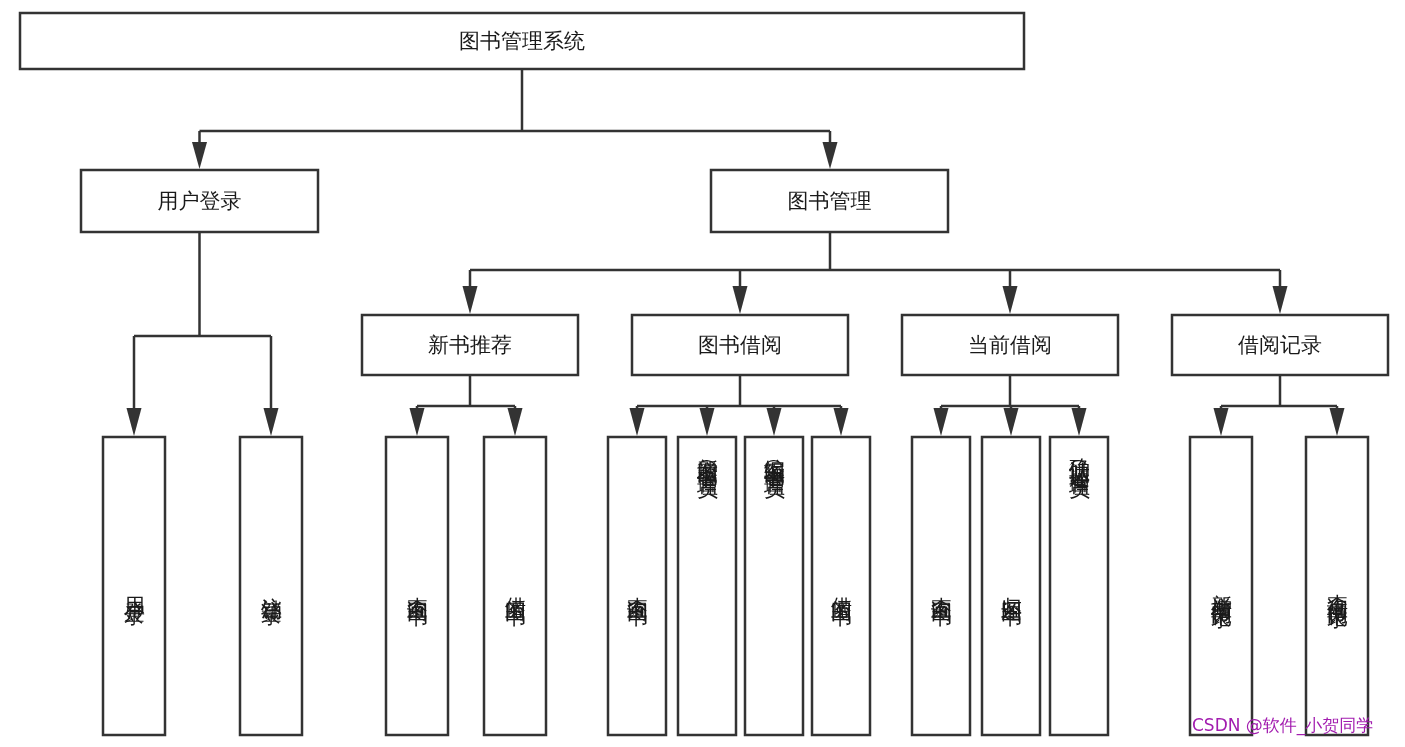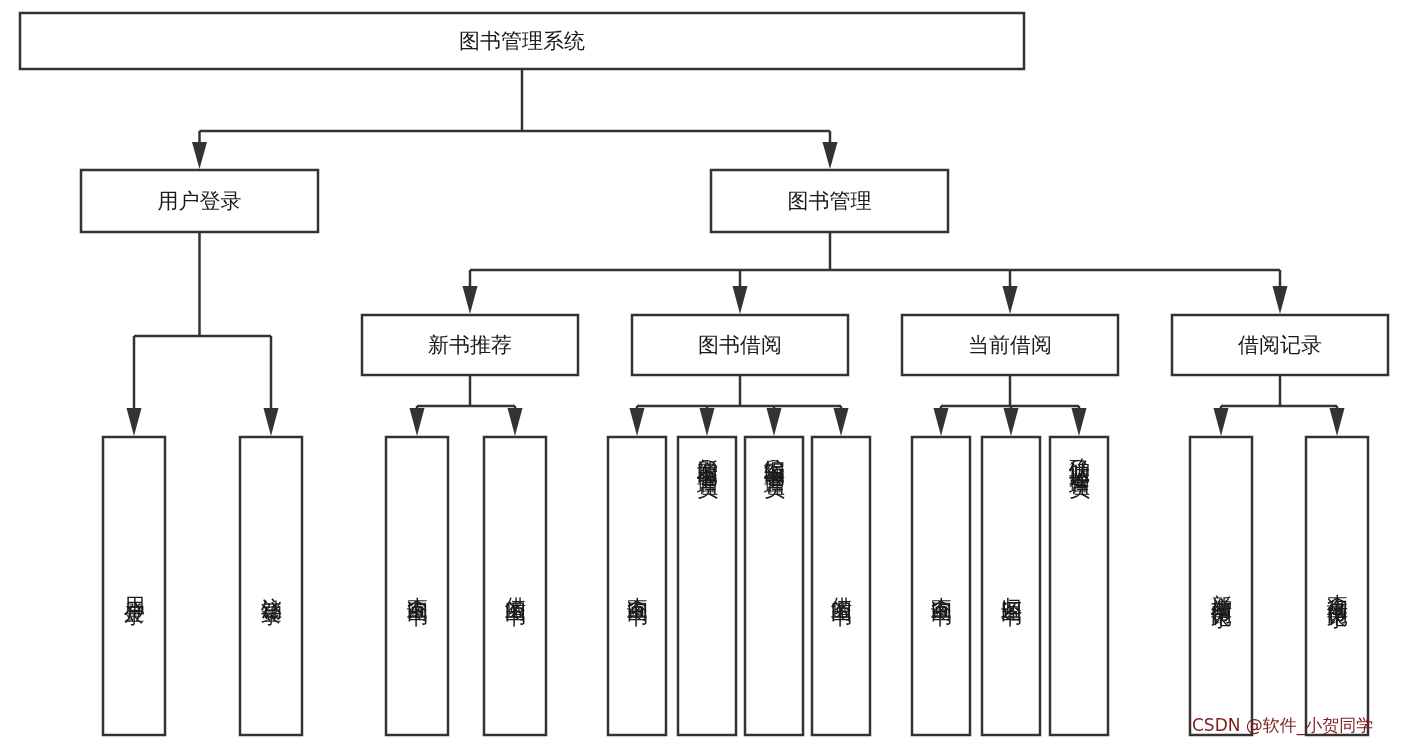--- a/index.html
+++ b/index.html
@@ -66,21 +66,21 @@
     color: #1a1a1a;
     letter-spacing: 3px;
     white-space: nowrap;
   }
   .watermark {
     position: absolute;
     left: 1192px;
     top: 714px;
     font-family: "DejaVu Sans", "Liberation Sans", sans-serif;
     font-size: 17px;
-    color: #7f1d1d;
+    color: #a21caf;
     white-space: nowrap;
     pointer-events: none;
   }
 </style>
 </head>
 <body>
 
 <div id="diagram-root">
 
   <svg class="diagram-canvas" viewBox="0 0 1405 747">

